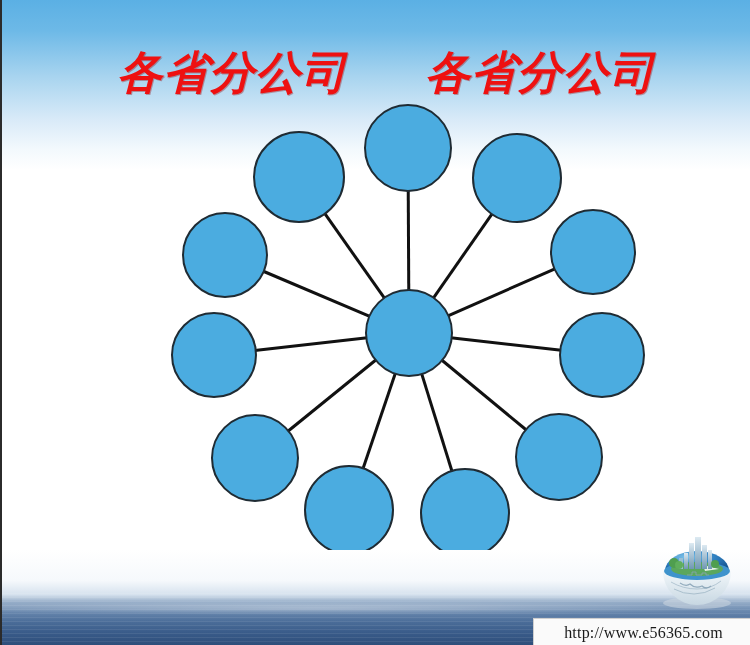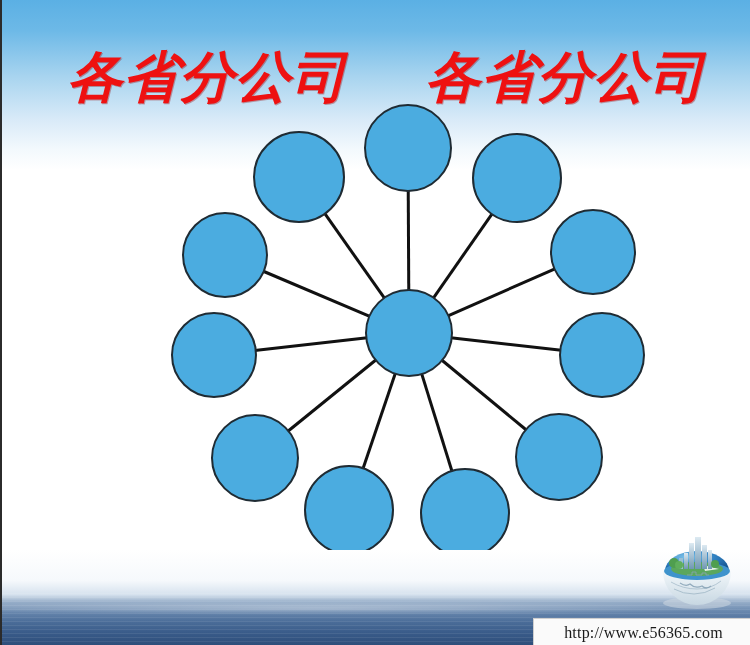--- a/index.html
+++ b/index.html
@@ -21,21 +21,21 @@
   
   .title-wrap{
     position:absolute;left:0;top:34px;width:750px;
     text-align:center;
     line-height:1;
     white-space:pre;
   }
   .title-text{
     display:inline-block;
     font-family:"DejaVu Sans","Liberation Sans",sans-serif;
-    font-size:55px;
+    font-size:45px;
     font-weight:bold;
     font-style:italic;
     letter-spacing:1px;
     color:#EE1111;
     text-shadow:1px 1px 0 rgba(150,0,0,.35);
   }
   .title-gap{display:inline-block;width:78px;}
 
   
   .diagram{

